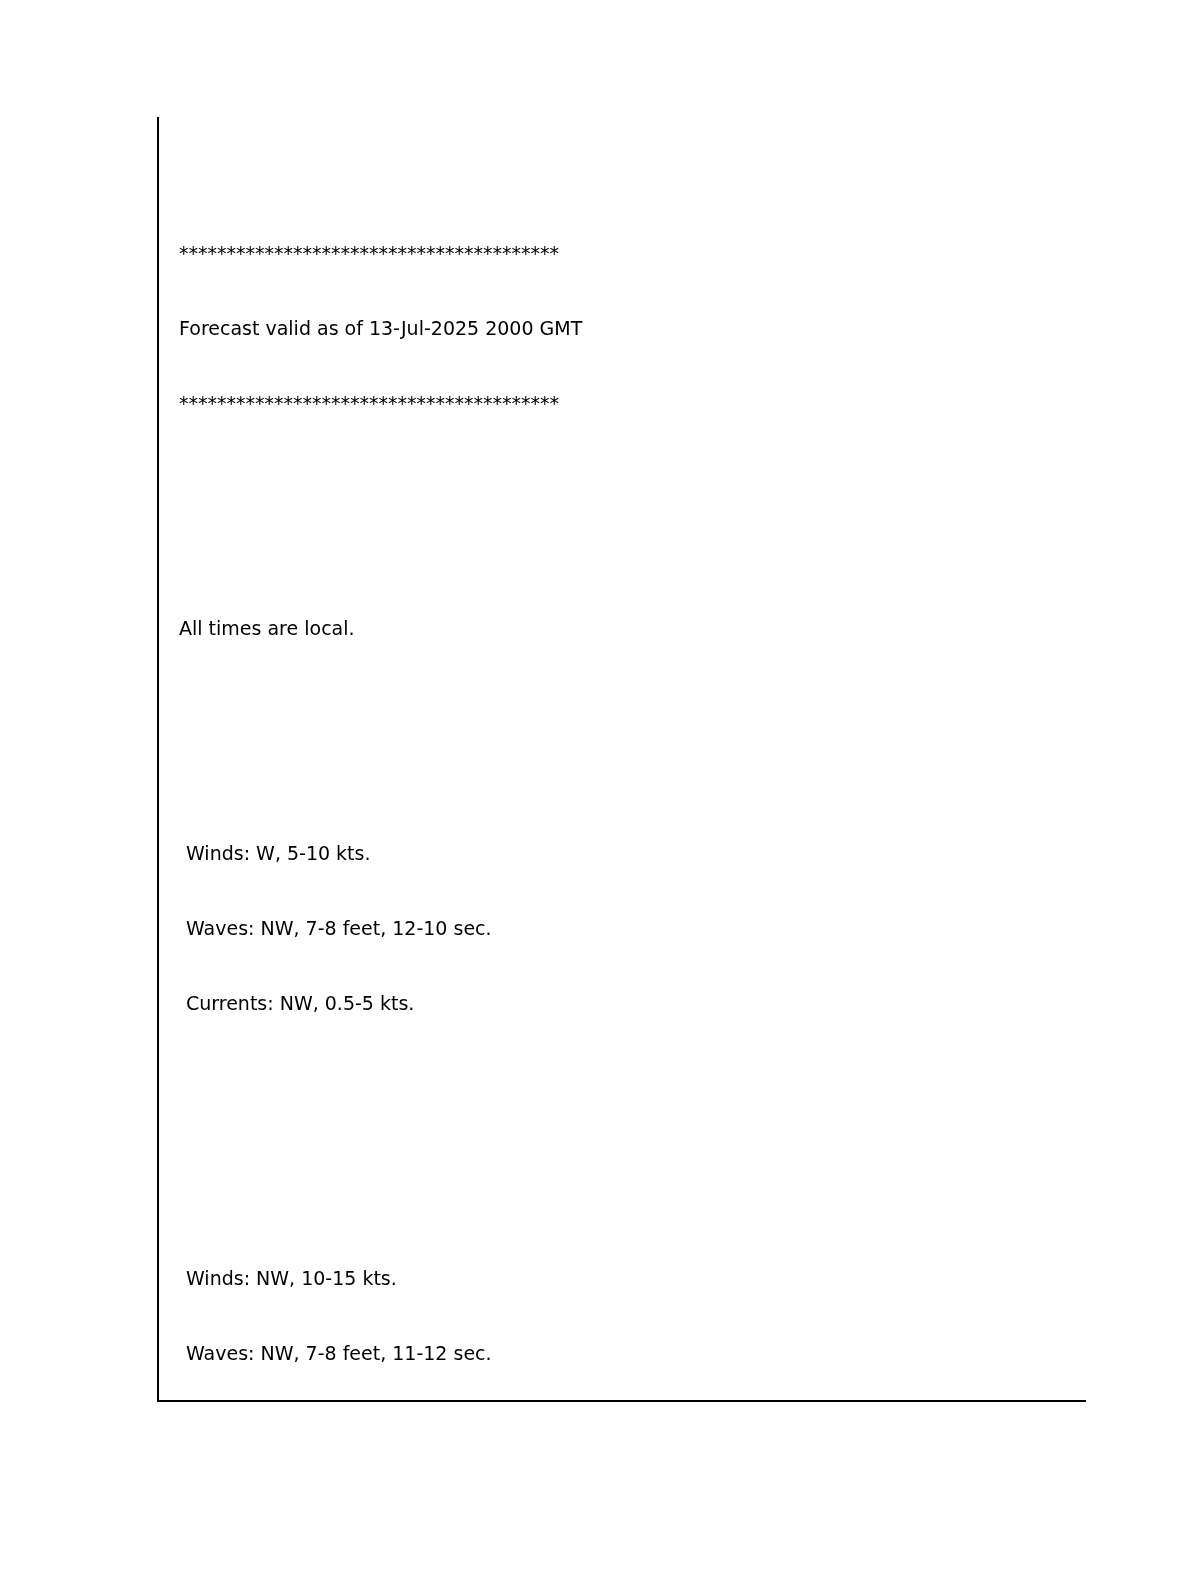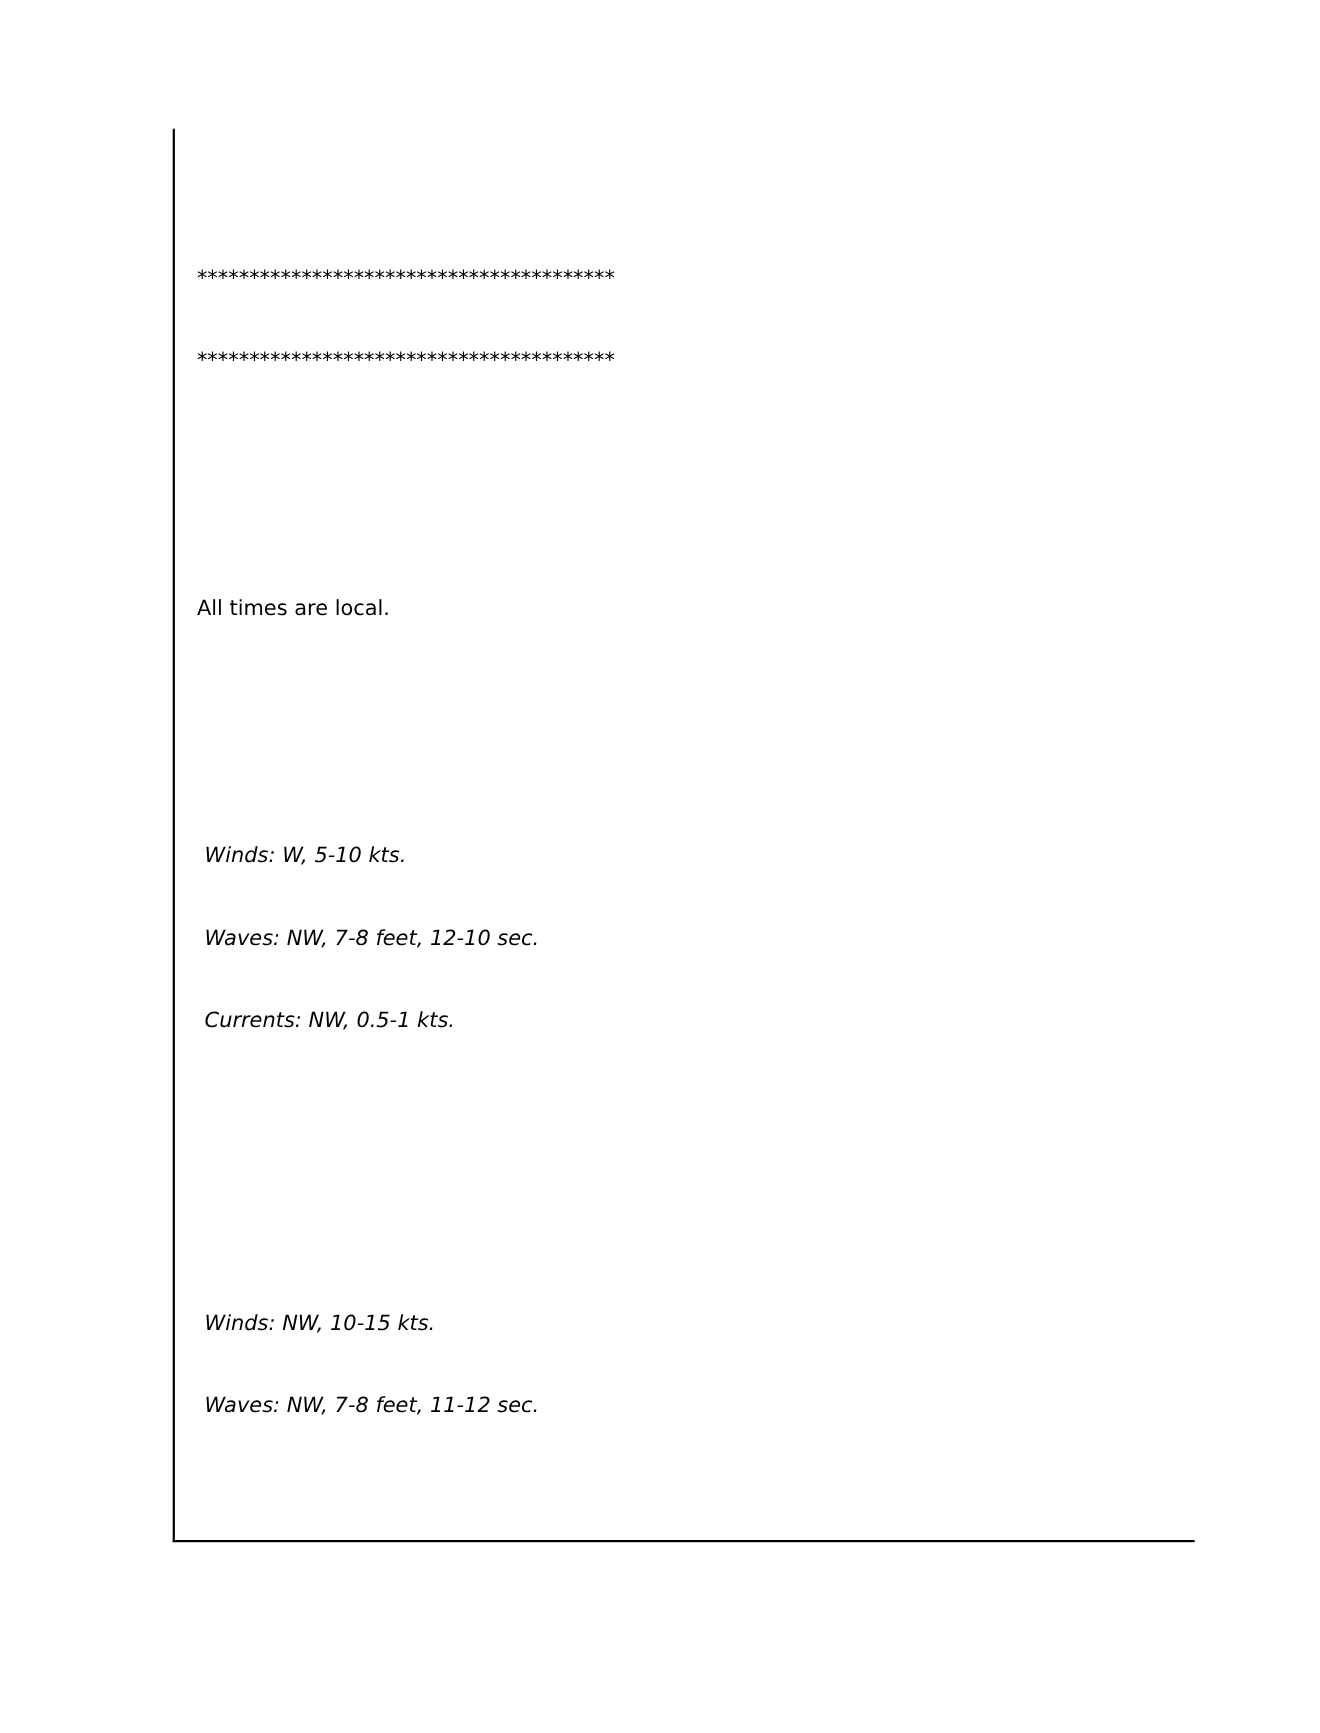--- a/index.html
+++ b/index.html
@@ -26,43 +26,44 @@
     position: absolute;
     left: 179px;
     top: 116px;
     color: #000000;
     font-family: "DejaVu Sans", sans-serif;
     font-size: 19px;
     line-height: 25px;
     white-space: pre;
   }
   .line { height: 25px; }
-  .detail { padding-left: 7px; font-style: italic; }
+  .detail { padding-left: 7px; }
   .blank { height: 25px; }
 </style>
 </head>
 <body>
 
 <div class="page-box-border"></div>
 
 <div class="doc">
 
   <div class="header-block">
     <div class="line">****************************************</div>
+    <div class="line">Forecast valid as of 13-Jul-2025 2000 GMT</div>
     <div class="line">****************************************</div>
   </div>
 
   <div class="line blank"></div>
   <div class="line">All times are local.</div>
   <div class="line blank"></div>
 
   <div class="section">
     <div class="line detail">Winds: W, 5-10 kts.</div>
     <div class="line detail">Waves: NW, 7-8 feet, 12-10 sec.</div>
-    <div class="line detail">Currents: NW, 0.5-1 kts.</div>
+    <div class="line detail">Currents: NW, 0.5-5 kts.</div>
     <div class="line blank"></div>
   </div>
 
   <div class="section">
     <div class="line detail">Winds: NW, 10-15 kts.</div>
     <div class="line detail">Waves: NW, 7-8 feet, 11-12 sec.</div>
     
     
   </div>
 

